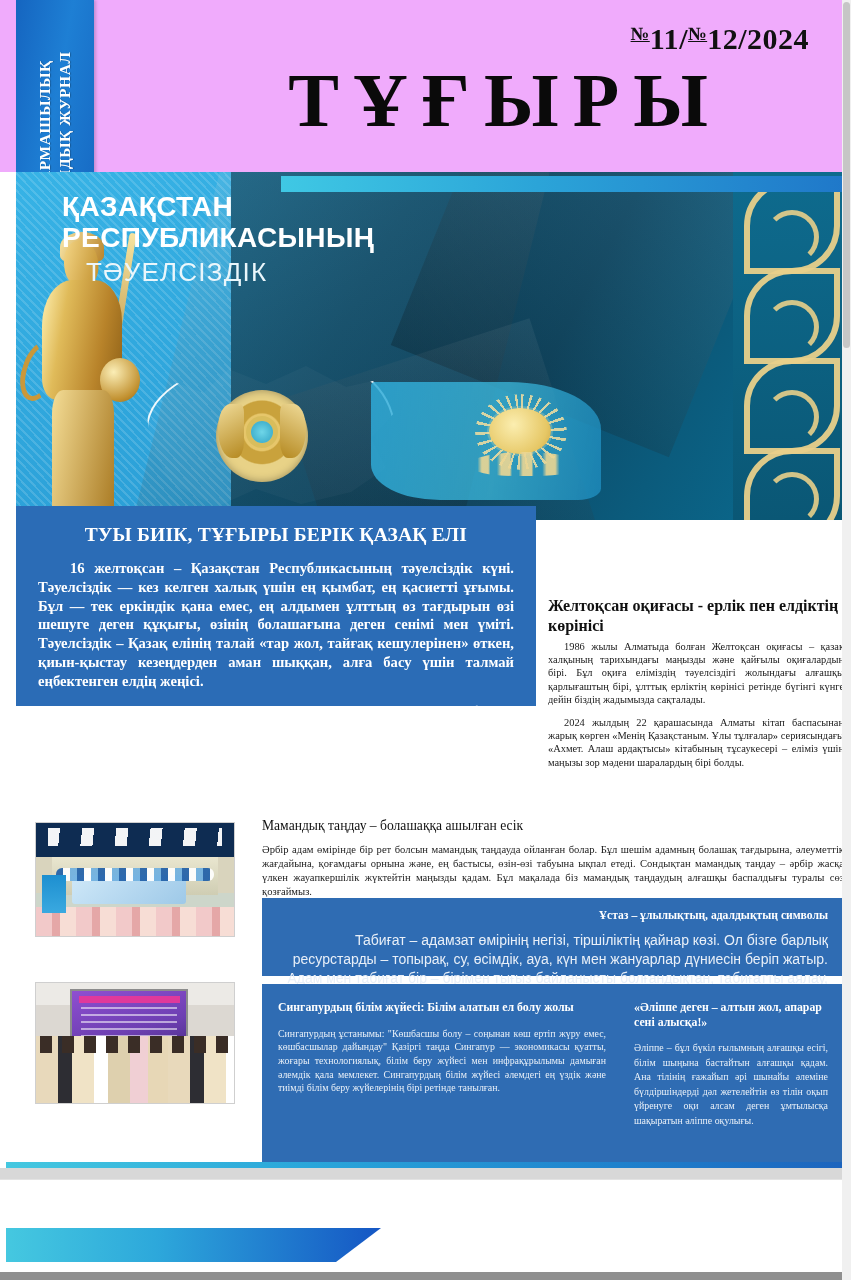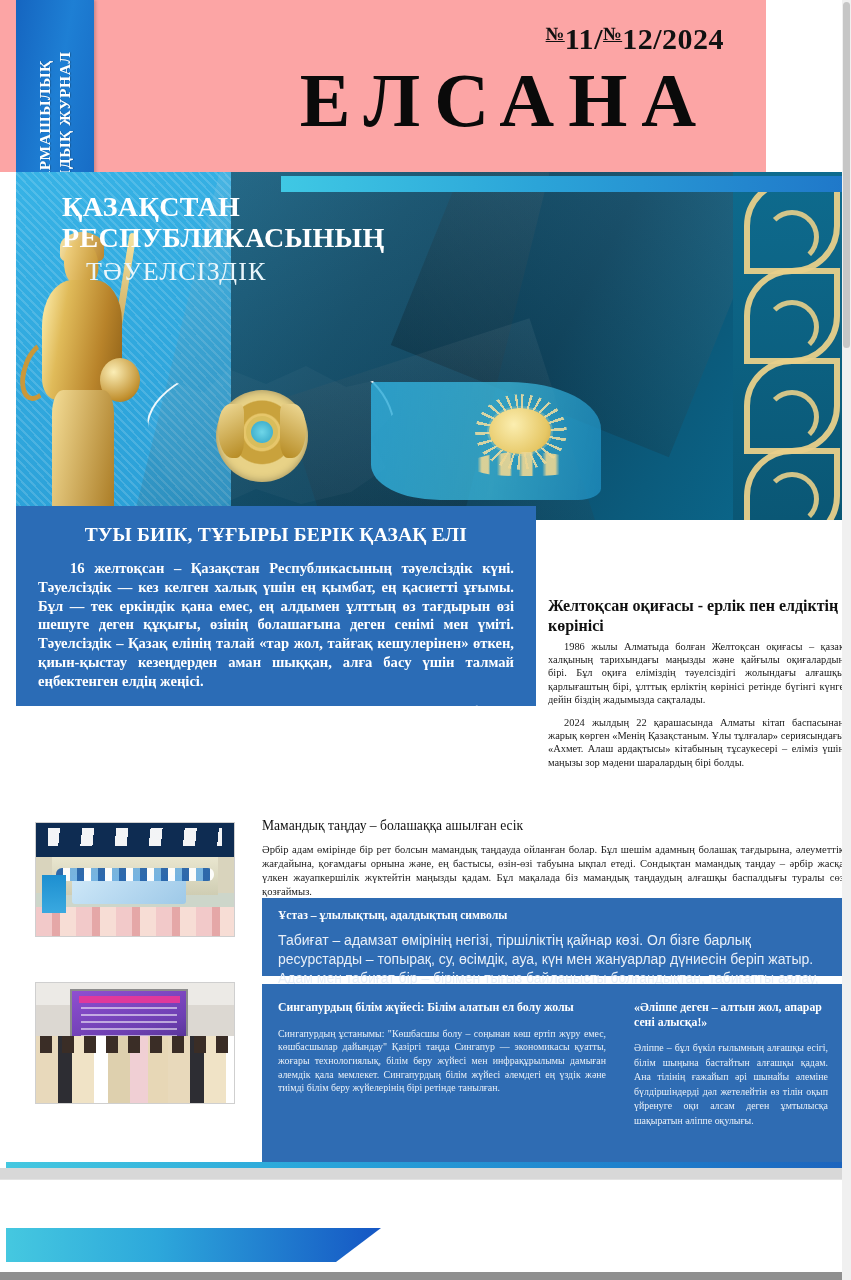--- a/index.html
+++ b/index.html
@@ -35,22 +35,22 @@
     position:absolute; right:0; top:0; width:9px; height:1280px;
     background:#f0f0f0;
   }
   .scrollbar-thumb{
     position:absolute; right:1px; top:2px; width:7px; height:346px;
     background:#c6c6c6; border-radius:4px;
   }
 
   
   .masthead {
-    position:absolute; left:0; top:0; width:766px; height:172px;
-    background:#fca5a5;
+    position:absolute; left:0; top:0; width:851px; height:172px;
+    background:#f0abfc;
   }
   .spine {
     position:absolute; left:16px; top:0; width:78px; height:285px;
     background: linear-gradient(100deg,#1565c0 0%,#1e7fd4 45%,#1565c0 100%);
     box-shadow: 2px 0 3px rgba(0,0,0,.18);
   }
   .spine-text {
     position:absolute; left:50%; top:50%;
     transform: translate(-50%,-50%) rotate(-90deg);
     white-space: nowrap;
@@ -262,21 +262,21 @@
     opacity:.9;
   }
   .ornament .curl.c1{ top:38px; }
   .ornament .curl.c2{ top:128px; }
   .ornament .curl.c3{ top:218px; }
   .ornament .curl.c4{ top:300px; }
 
   .hero-title {
     position:absolute; left:46px; top:20px; width:330px;
     color:#ffffff;
-    font-family:Liberation Serif, serif;
+    font-family:Liberation Sans, sans-serif;
     line-height:1.1;
   }
   .hero-l1, .hero-l2 { font-weight:700; font-size:28px; letter-spacing:.4px; }
   .hero-l3, .hero-l4 { font-weight:400; font-size:26px; letter-spacing:1.2px; color:#eaf6fb;margin-left:24px; }
   .hero-l3 { margin-top:4px; }
 
   
   .feature {
     position:absolute; left:16px; top:506px; width:520px; height:200px;
     background:#2b6cb6;
@@ -387,21 +387,21 @@
     font-family:"Liberation Serif", serif;
     font-weight:400; font-size:13.6px; color:#111; margin-bottom:9px;
   }
   .mid-article p {
     font-family:"Liberation Serif", serif;
     font-size:10.6px; color:#1c1c1c; line-height:1.32; text-align:justify;
   }
 
   .blue-band {
     position:absolute; left:262px; top:898px; width:582px; height:78px;
-    background:#2f6cb3; color:#ffffff; padding:11px 16px;
+    background:#2f6cb3; color:#ffffff; padding:11px 16px;text-align:right;
   }
   .blue-band h3 {
     font-family:"Liberation Serif", serif;
     font-weight:700; font-size:11.6px; margin-bottom:9px;
   }
   .blue-band p {
     font-family:Liberation Sans, sans-serif;
     font-size:14px; line-height:1.34; color:#e8eff8;
   }
 
@@ -446,21 +446,21 @@
 <body>
 
 <div class="page-wrap">
 
   <div class="page1">
 
     <div class="masthead">
       <div class="issue-no">
         <sup>№</sup><span>11</span>/<sup>№</sup><span>12</span>/<span>2024</span>
       </div>
-      <div class="title-main">ЕЛСАНА</div>
+      <div class="title-main">ТҰҒЫРЫ</div>
     </div>
 
     <div class="spine">
       <div class="spine-text">
         <span>ШЫҒАРМАШЫЛЫҚ</span>
         <span>ТАНЫМДЫҚ ЖУРНАЛ</span>
       </div>
     </div>
 
     <div class="hero">

